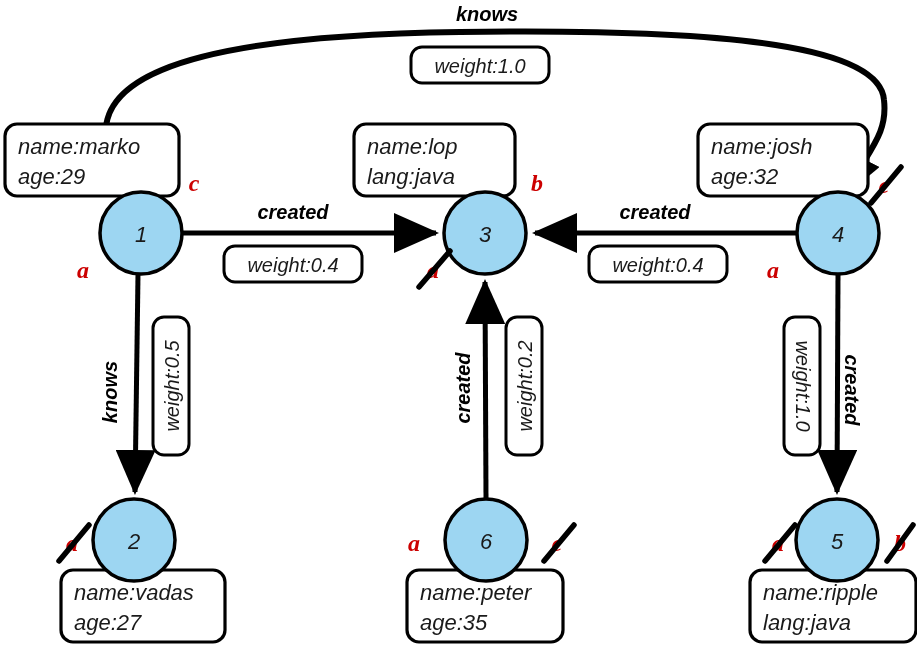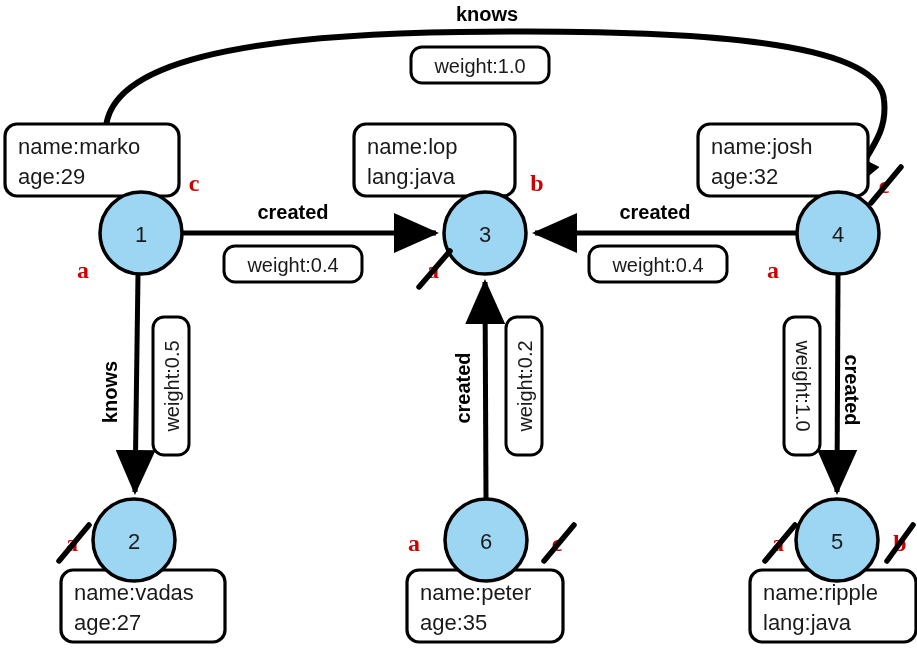--- a/index.html
+++ b/index.html
@@ -10,20 +10,21 @@
   body {
     width: 917px;
     height: 654px;
     font-family: "Liberation Sans", sans-serif;
     overflow: hidden;
   }
   #graph-root {
     position: relative;
     width: 824px;
     height: 654px;
+    font-style: italic;
   }
   svg.graph-canvas {
     position: absolute;
     top: 0;
     left: 0;
     width: 917px;
     height: 654px;
   }
   .edge-line {
     stroke: #000000;

